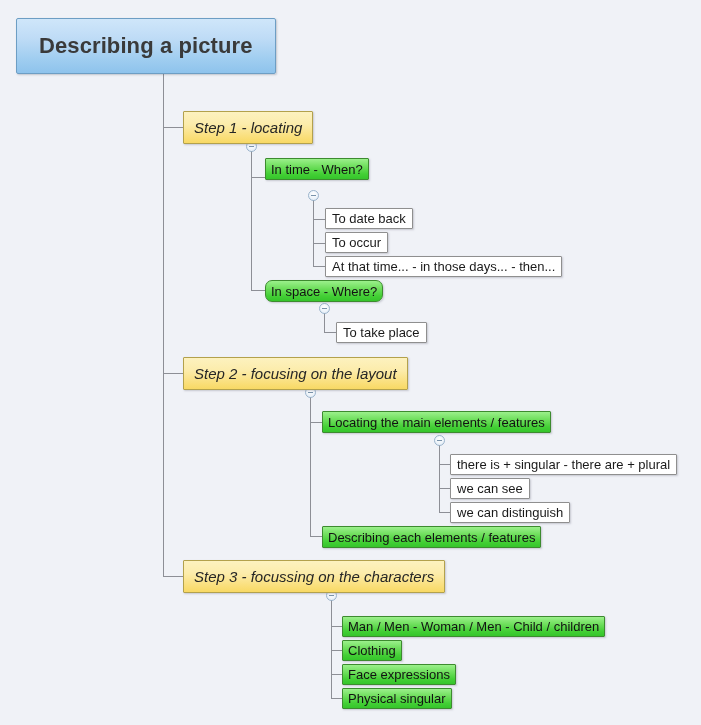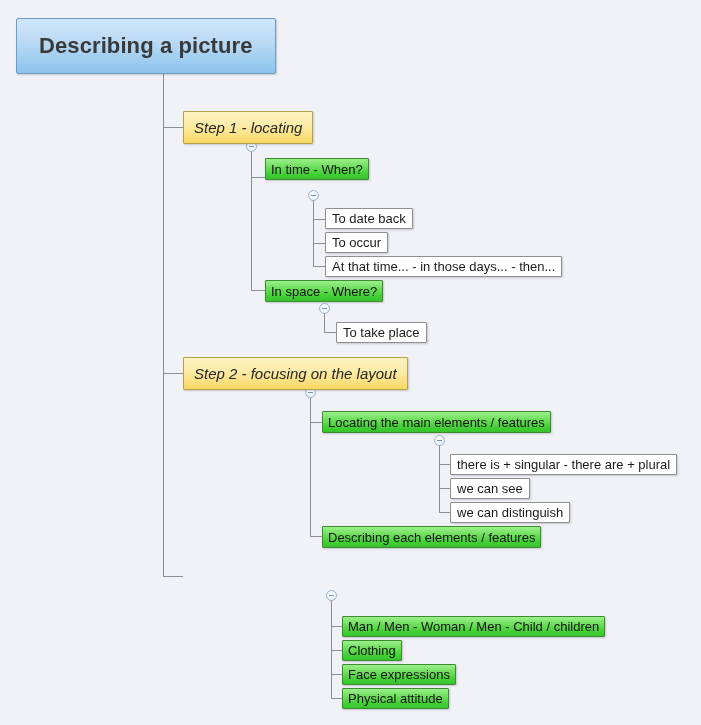--- a/index.html
+++ b/index.html
@@ -168,21 +168,21 @@
   <div class="node leaf" style="left:325px; top:208px; height:21px;">
     <span>To date back</span>
   </div>
   <div class="node leaf" style="left:325px; top:232px; height:21px;">
     <span>To occur</span>
   </div>
   <div class="node leaf" style="left:325px; top:256px; height:21px;justify-content:flex-end;">
     <span>At that time... - in those days... - then...</span>
   </div>
 
-  <div class="node green" style="left:265px; top:280px; height:22px;">
+  <div class="node green" style="left:265px; top:280px; height:22px;border-radius:7px;">
     <span>In space - Where?</span>
   </div>
 
   <div class="node leaf" style="left:336px; top:322px; height:21px;">
     <span>To take place</span>
   </div>
 
   <div class="node step" style="left:183px; top:357px; height:33px;">
     <span>Step 2 - focusing on the layout</span>
   </div>
@@ -198,27 +198,30 @@
     <span>we can see</span>
   </div>
   <div class="node green" style="left:322px; top:526px; height:22px;">
     <span>Describing each elements / features</span>
   </div>
 
   <div class="node leaf" style="left:450px; top:502px; height:21px;">
     <span>we can distinguish</span>
   </div>
 
+  <div class="node step" style="left:183px; top:560px; height:33px;">
+    <span>Step 3 - focussing on the characters</span>
+  </div>
 
   <div class="node green" style="left:342px; top:616px; height:21px;">
     <span>Man / Men - Woman / Men - Child / children</span>
   </div>
   <div class="node green" style="left:342px; top:640px; height:21px;">
     <span>Clothing</span>
   </div>
   <div class="node green" style="left:342px; top:664px; height:21px;">
     <span>Face expressions</span>
   </div>
   <div class="node green" style="left:342px; top:688px; height:21px;">
-    <span>Physical attitude</span>
+    <span>Physical singular</span>
   </div>
 
 </div>
 
 </body></html>

